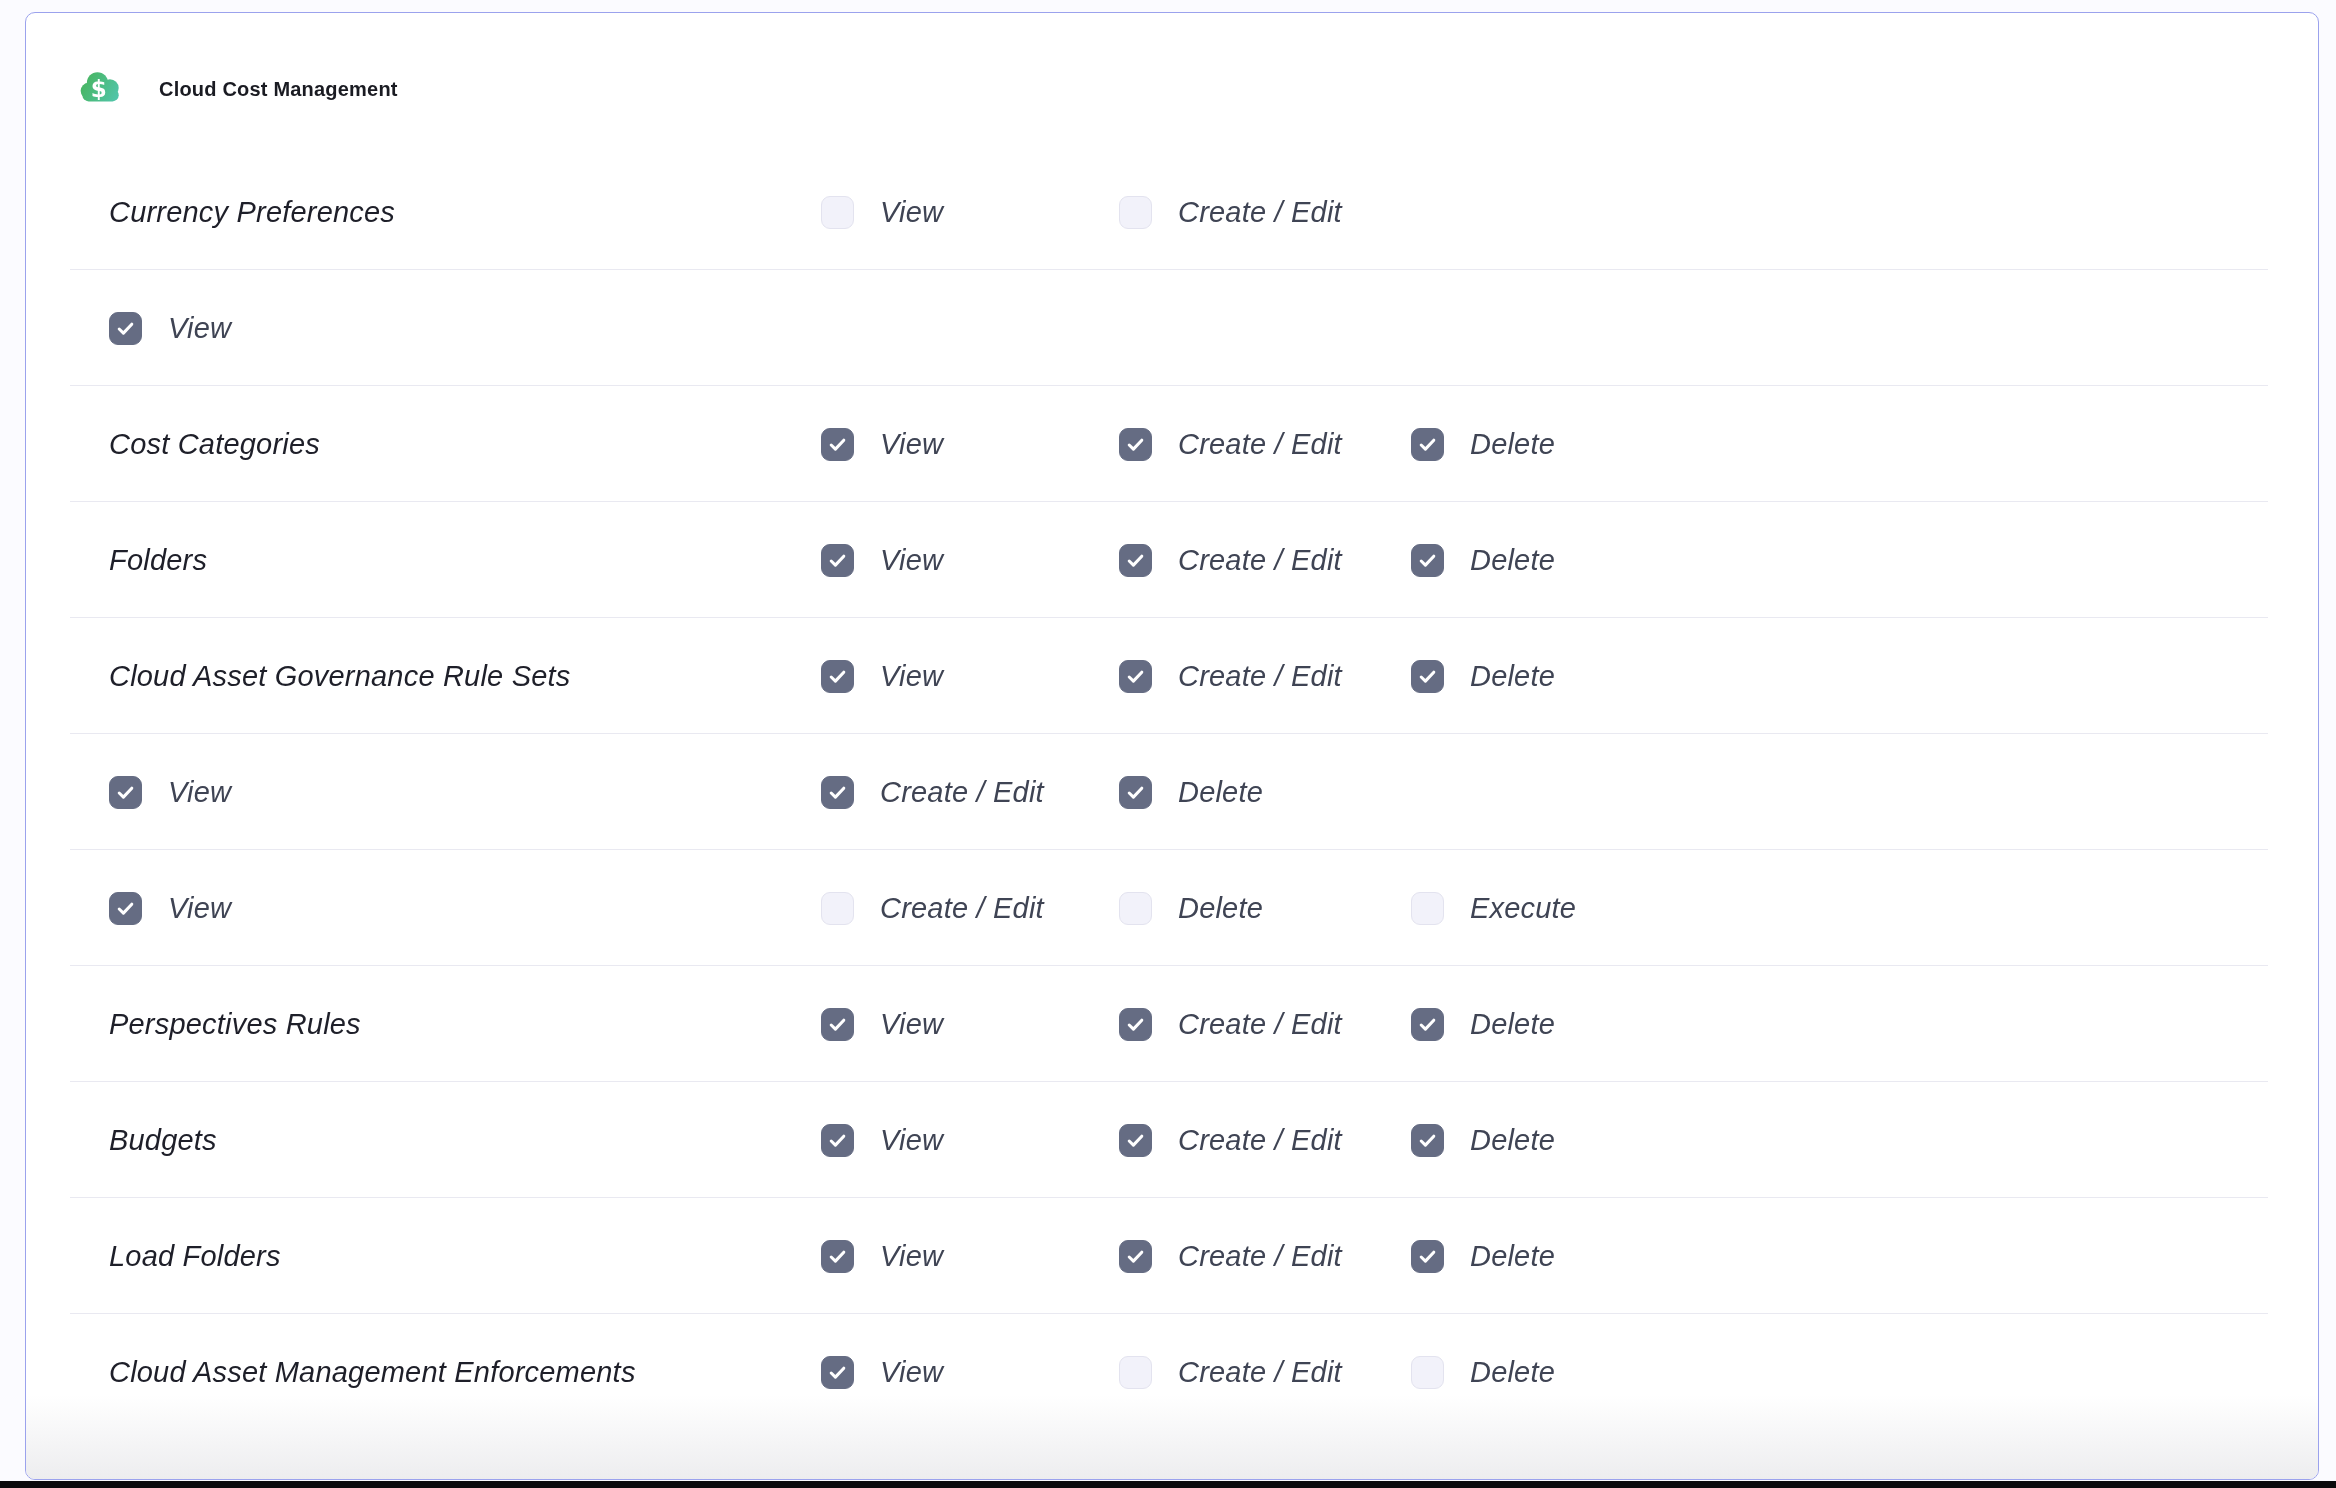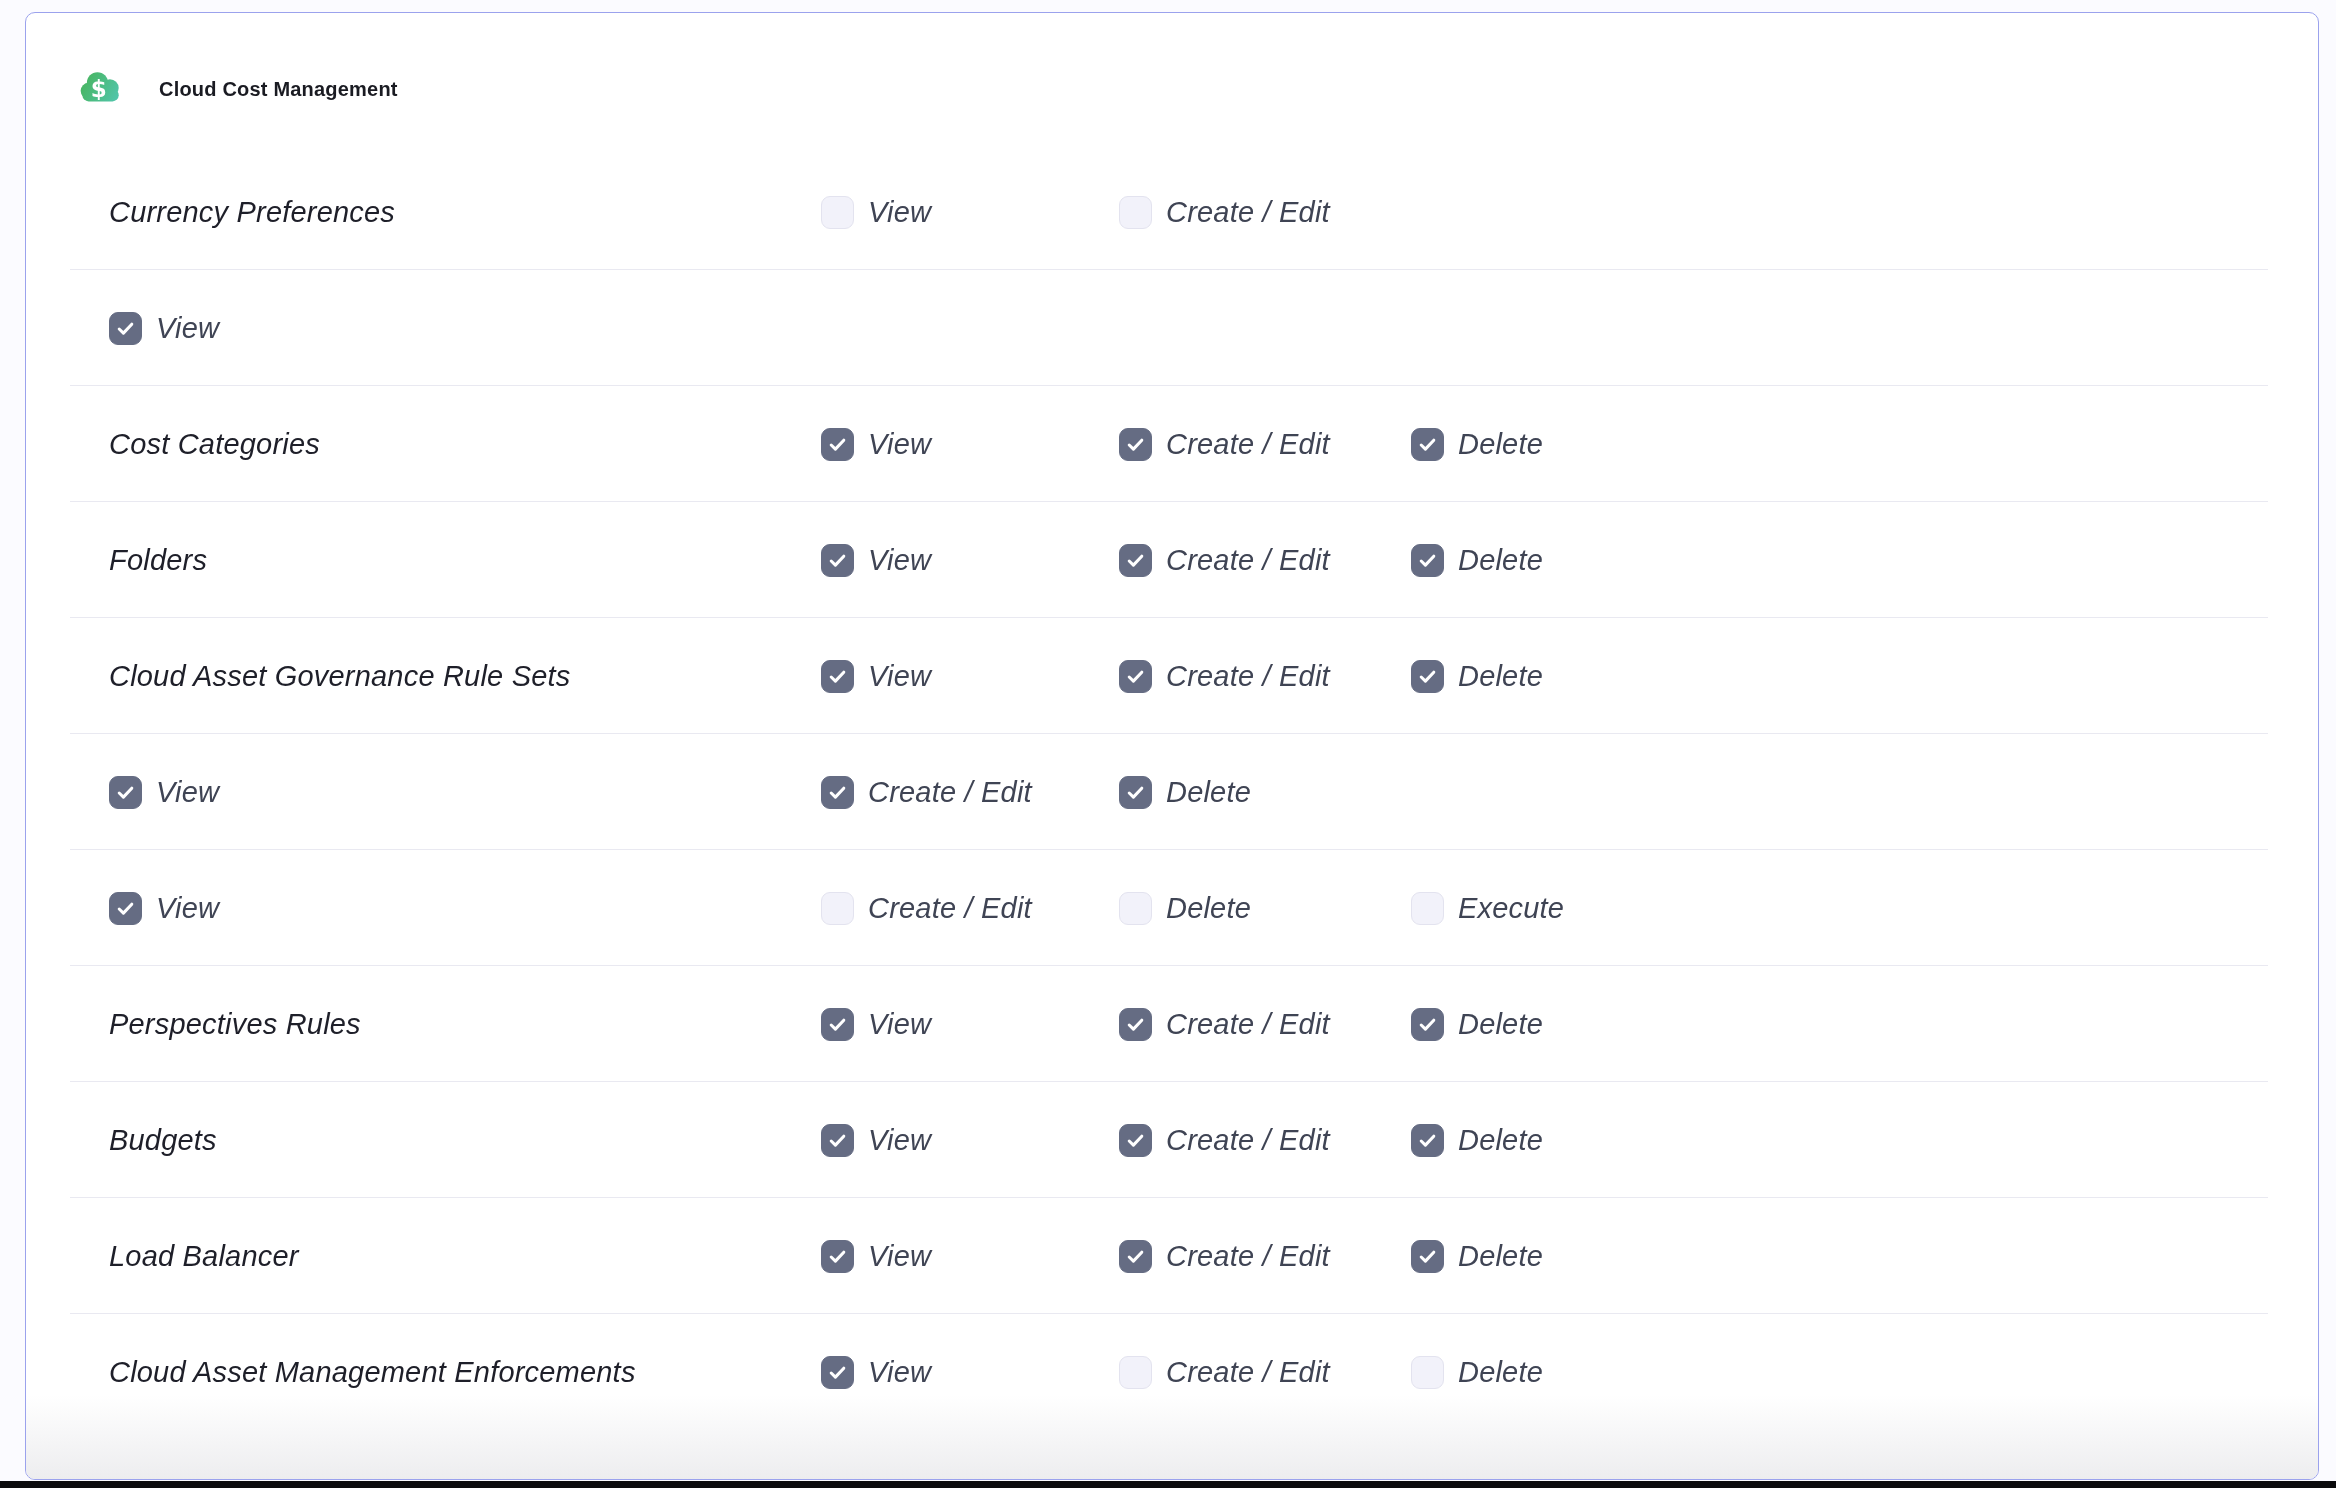--- a/index.html
+++ b/index.html
@@ -71,21 +71,21 @@
   }
   .row-label{
     font-size:29px;
     color:var(--row-label-text);
     letter-spacing:.2px;
     white-space:nowrap;
   }
   .perm{
     display:inline-flex;
     align-items:center;
-    gap:14px;
+    gap:26px;
     cursor:pointer;
     white-space:nowrap;
   }
   .cb{
     width:33px; height:33px;
     border-radius:9px;
     display:inline-flex;
     align-items:center;
     justify-content:center;
     flex:0 0 auto;
@@ -344,21 +344,21 @@
           <span class="cb checked">
             <svg viewBox="0 0 16 16">
               <path d="M3.2 8.4 L6.4 11.5 L12.8 4.7" fill="none" stroke="#ffffff" stroke-width="2.3" stroke-linecap="round" stroke-linejoin="round"></path>
             </svg>
           </span>
           <span class="perm-label">Delete</span>
         </label>
         <span class="perm-empty"></span>
       </div>
       <div class="row">
-        <div class="row-label">Load Balancer</div>
+        <div class="row-label">Load Folders</div>
         <label class="perm">
           <span class="cb checked">
             <svg viewBox="0 0 16 16">
               <path d="M3.2 8.4 L6.4 11.5 L12.8 4.7" fill="none" stroke="#ffffff" stroke-width="2.3" stroke-linecap="round" stroke-linejoin="round"></path>
             </svg>
           </span>
           <span class="perm-label">View</span>
         </label>
         <label class="perm">
           <span class="cb checked">

